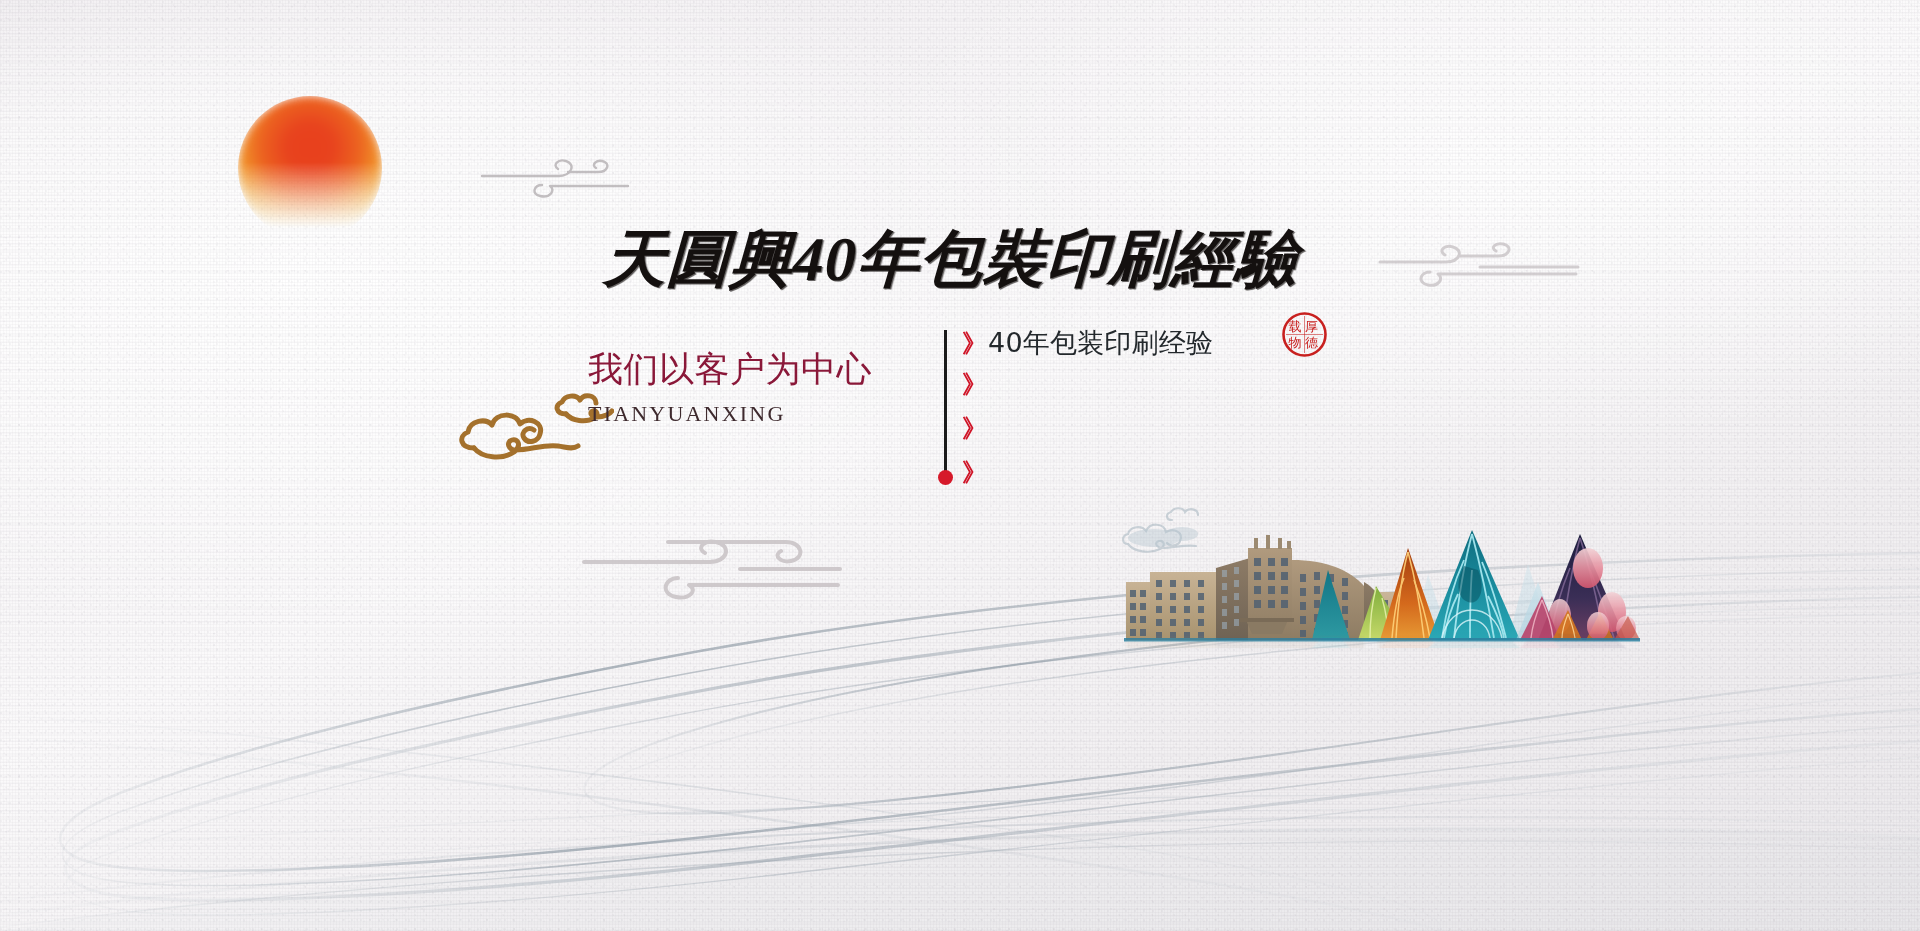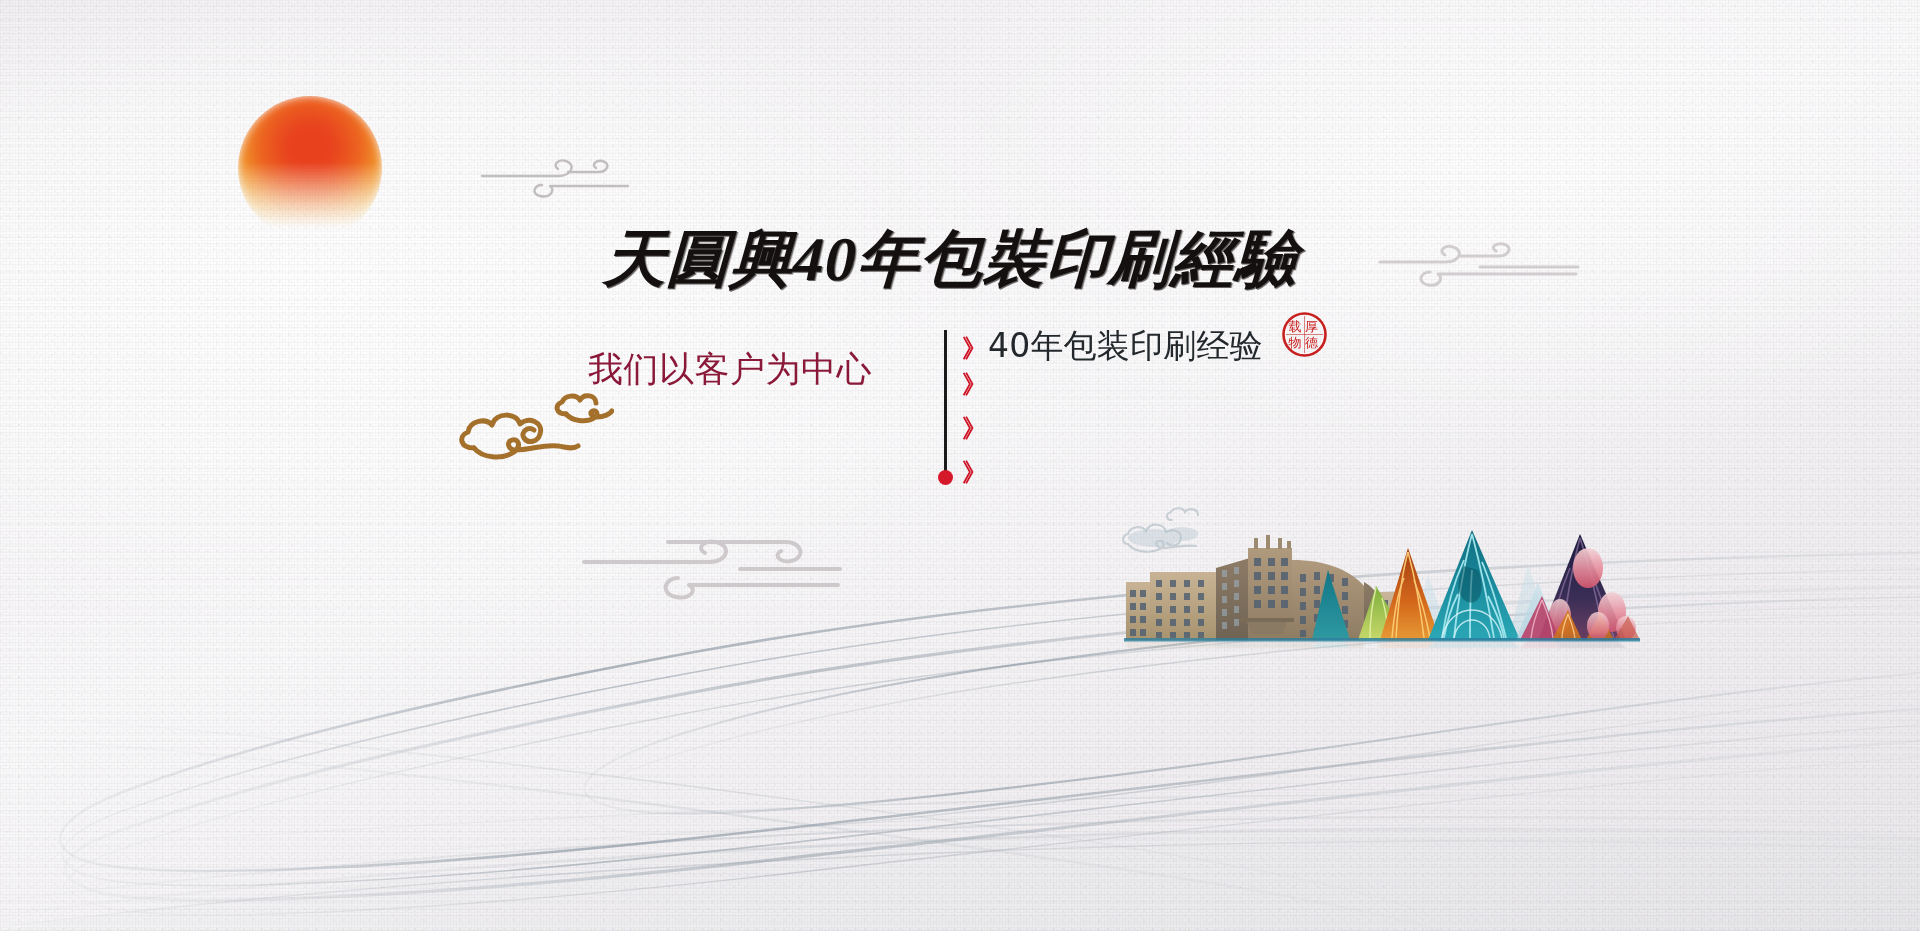--- a/index.html
+++ b/index.html
@@ -167,21 +167,21 @@
   .bullet-chev {
     color: #cf1326;
     font-size: 25px;
     font-weight: 700;
     line-height: 1;
     width: 26px;
     flex: 0 0 26px;
     font-family: "DejaVu Sans", sans-serif;
   }
   .bullet-text {
-    font-size: 33px;
+    font-size: 27px;
     color: #23282c;
     line-height: 1.1;
     white-space: nowrap;
     letter-spacing: 0.2px;
     font-family: "DejaVu Sans", "Liberation Sans", sans-serif;
   }
 
   
   .seal {
     position: absolute;
@@ -331,20 +331,21 @@
         <path d="M114,22 C104,22 102,13 110,10 C113,3 124,2 128,8 C132,1 144,3 144,11"></path>
         <path d="M114,22 C120,29 134,31 142,26 C147,23 145,18 141,19 C137,20 139,25 145,25 C152,25 158,22 160,19"></path>
       </g>
     </svg>
   </div>
 
   <div class="headline">天圓興40年包裝印刷經驗</div>
 
   <div class="slogan">
     <div class="slogan-line">我们以客户为中心</div>
+    <div class="slogan-pinyin">TIANYUANXING</div>
   </div>
 
   <div class="divider"></div>
   <div class="divider-dot"></div>
 
   <div class="bullets">
     <div class="bullet-row">
       <span class="bullet-chev">》</span>
       <span class="bullet-text">40年包装印刷经验</span>
     </div>

